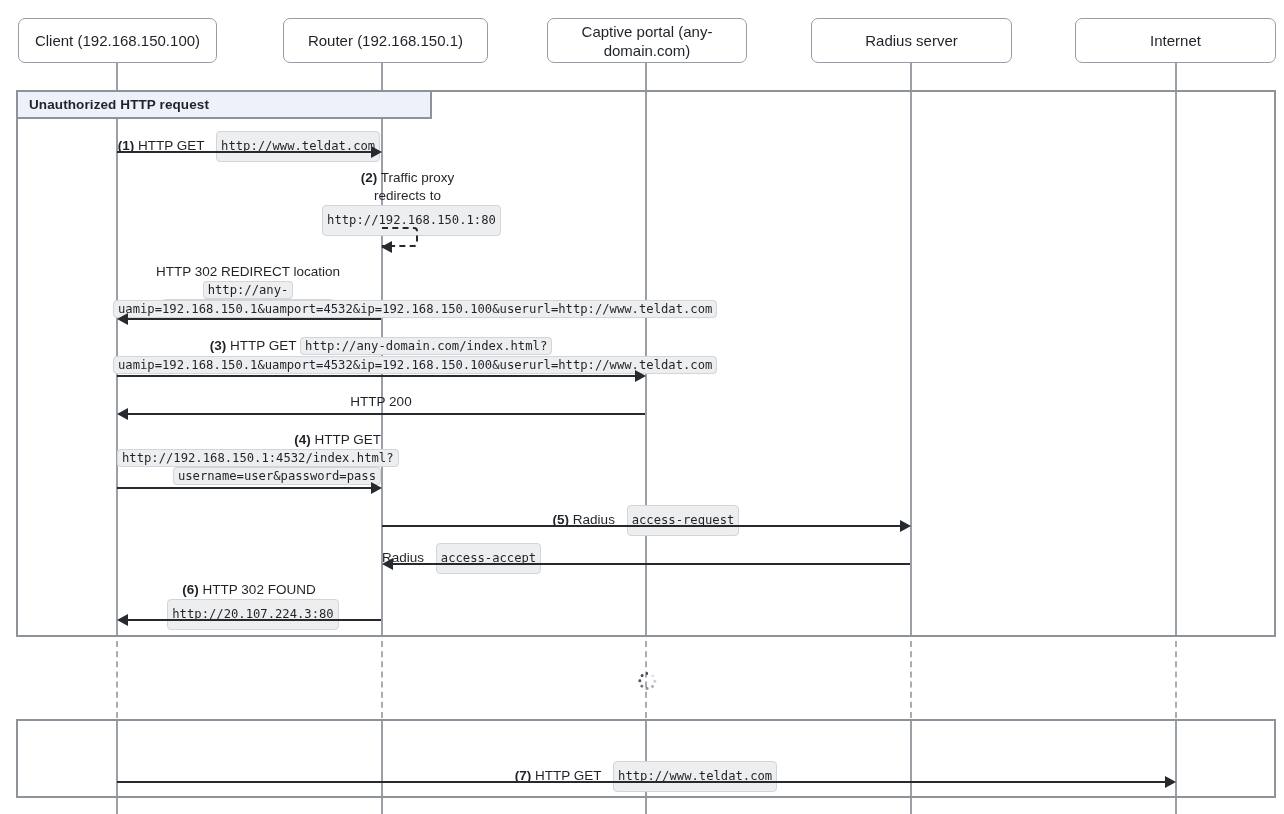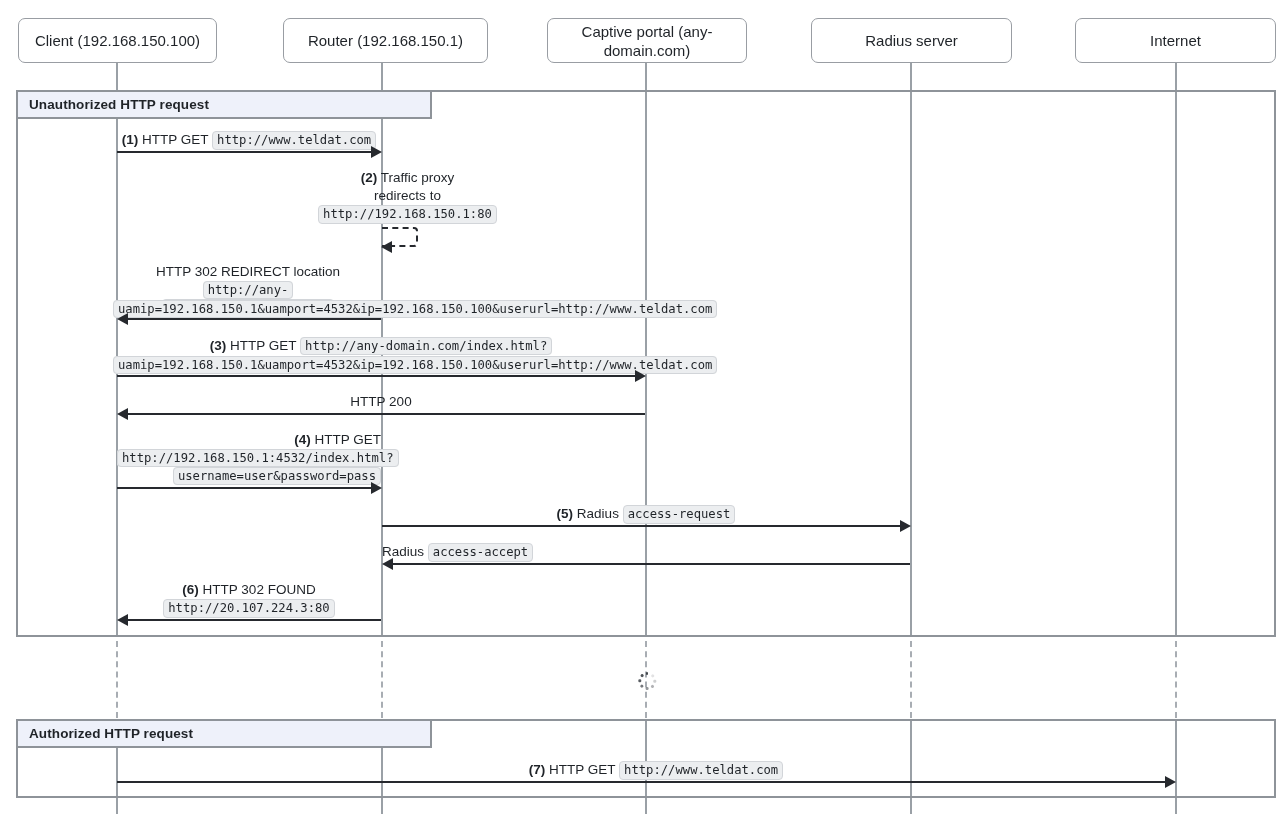--- a/index.html
+++ b/index.html
@@ -87,25 +87,26 @@
     color:#1f2328;
     white-space:normal;
   }
   .msg-label .num{ font-weight:700; }
   code, .code{
     font-family:"DejaVu Sans Mono", monospace;
     font-size:12.2px;
     background:#eceef0;
     border:1px solid #d2d5d9;
     border-radius:4px;
-    padding:1px 4px;
+    padding:7px 4px;
     color:#1f2328;
     white-space:nowrap;
     display:inline-block;
     line-height:15px;
+    margin-left:8px;
   }
   .code-wrap{
     font-family:"DejaVu Sans Mono", monospace;
     font-size:12.2px;
     background:#eceef0;
     border:1px solid #d2d5d9;
     border-radius:4px;
     padding:1px 4px;
     color:#1f2328;
     display:inline;
@@ -186,23 +187,20 @@
   <div class="lifeline" style="left:645px;  top:798px; height:16px;"></div>
   <div class="lifeline" style="left:910px;  top:798px; height:16px;"></div>
   <div class="lifeline" style="left:1175px; top:798px; height:16px;"></div>
 
   <div class="frame" style="left:16px; top:90px; width:1260px; height:547px;"></div>
   <div class="frame-label" style="left:18px; top:92px; width:414px; height:27px;">
     <span>Unauthorized HTTP request</span>
   </div>
 
   <div class="frame" style="left:16px; top:719px; width:1260px; height:79px;"></div>
-  <div class="frame-label" style="left:18px; top:721px; width:414px; height:27px;">
-    <span>Authorized HTTP request</span>
-  </div>
 
   <div class="msg-label" style="left:117px; top:131px; width:264px;">
     <span class="num">(1)</span>
     <span>HTTP GET</span>
     <code>http://www.teldat.com</code>
   </div>
   <div class="arrow-line" style="left:117px; top:151px; width:256px;"></div>
   <div class="arrow-head right" style="left:371px; top:146px;"></div>
 
   <div class="msg-label" style="left:290px; top:169px; width:235px;">
@@ -278,21 +276,21 @@
     <i style="transform:rotate(0deg);   opacity:.95"></i>
     <i style="transform:rotate(45deg);  opacity:.15"></i>
     <i style="transform:rotate(90deg);  opacity:.25"></i>
     <i style="transform:rotate(135deg); opacity:.40"></i>
     <i style="transform:rotate(180deg); opacity:.55"></i>
     <i style="transform:rotate(225deg); opacity:.70"></i>
     <i style="transform:rotate(270deg); opacity:.85"></i>
     <i style="transform:rotate(315deg); opacity:.90"></i>
   </div>
 
-  <div class="msg-label" style="left:127px; top:761px; width:1058px; text-align:center;">
+  <div class="msg-label" style="left:117px; top:761px; width:1058px; text-align:center;">
     <span class="num">(7)</span>
     <span>HTTP GET</span>
     <code>http://www.teldat.com</code>
   </div>
   <div class="arrow-line" style="left:117px; top:781px; width:1050px;"></div>
   <div class="arrow-head right" style="left:1165px; top:776px;"></div>
 
 </div>
 
 </body></html>

